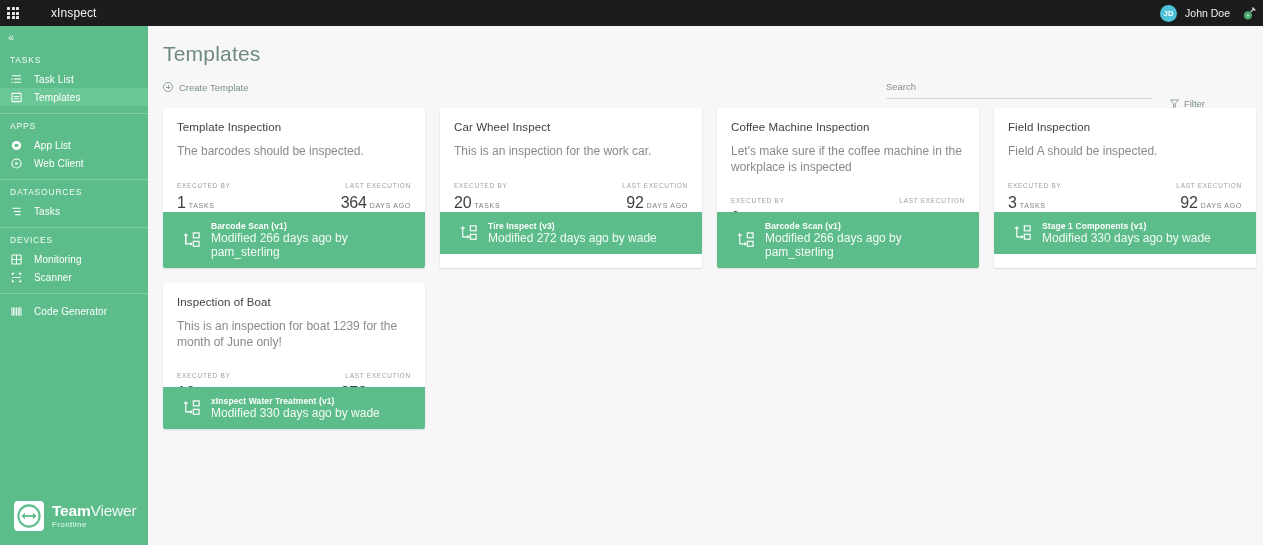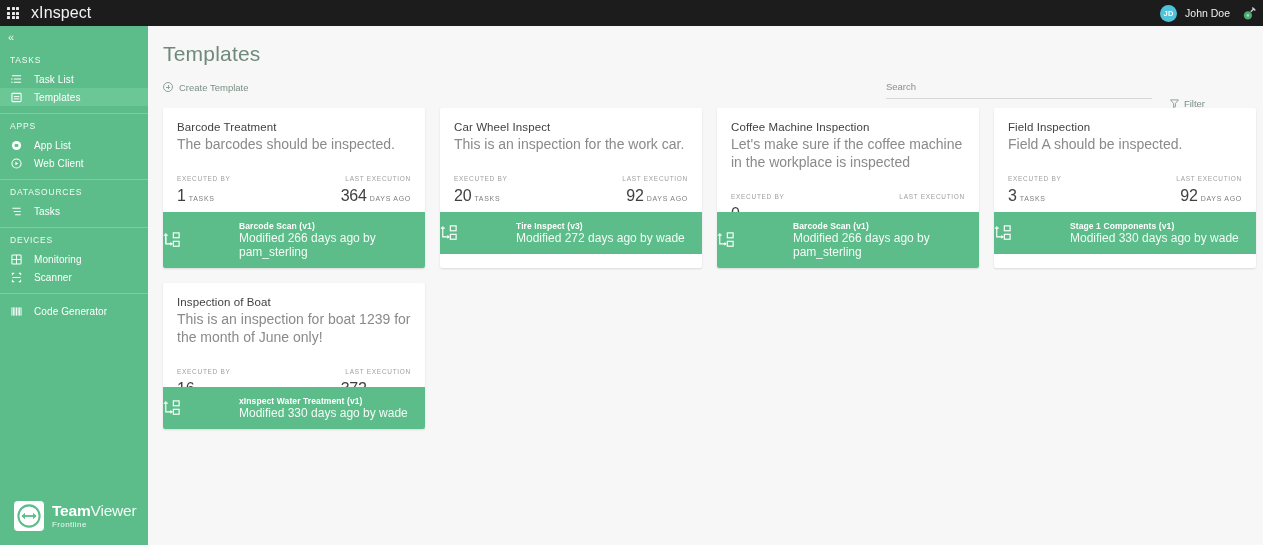--- a/index.html
+++ b/index.html
@@ -15,21 +15,21 @@
   .topbar {
     position: absolute; top: 0; left: 0; width: 1263px; height: 26px;
     background: #1c1c1c; display: flex; align-items: center;
   }
   .grid-icon {
     width: 12px; height: 12px; margin-left: 7px; margin-right: 12px;
     display: grid; grid-template-columns: repeat(3, 1fr); grid-template-rows: repeat(3, 1fr);
     gap: 1.5px;
   }
   .grid-icon i { background: #e9e9e9; display: block; border-radius: 0.5px; }
-  .brand { color: #f2f2f2; font-size: 16px; letter-spacing: .1px; }
+  .brand { color: #f2f2f2; font-size: 12px; letter-spacing: .1px; margin-left: 20px; }
   .topbar-right {
     margin-left: auto; display: flex; align-items: center; height: 17px; padding-right: 4px;
   }
   .avatar {
     width: 17px; height: 17px; border-radius: 50%; background: #4fc3d9;
     color: #ffffff; font-size: 7.5px; font-weight: bold;
     display: flex; align-items: center; justify-content: center; letter-spacing: .2px;
   }
   .username { color: #f0f0f0; font-size: 10.5px; margin-left: 8px; margin-right: 10px; }
   .status-badge {
@@ -119,39 +119,39 @@
     display: flex; flex-wrap: wrap; gap: 15px; padding: 12px 0 0 15px;
     width: 1110px;
   }
   .card {
     width: 262px; background: #ffffff; border-radius: 2px;
     box-shadow: 0 1px 2px rgba(0,0,0,.12); overflow: hidden;
     display: flex; flex-direction: column;
   }
   .card-body { padding: 13px 14px 0 14px; height: 104px; }
   .card-title { font-size: 11.5px; color: #3f3f3f; font-weight: normal; letter-spacing: .1px; }
-  .card-desc { font-size: 14px; color: #8a8a8a; margin-top: 2px; line-height: 1.3; }
+  .card-desc { font-size: 12px; color: #8a8a8a; margin-top: 11px; line-height: 1.3; }
   .card-stats { display: flex; margin-top: 22px; }
   .stat { flex: 1; }
   .stat.right { text-align: right; }
   .stat-label {
     font-size: 6.5px; letter-spacing: .7px; color: #a0a0a0; text-transform: uppercase;
   }
   .stat-value { margin-top: 5px; color: #3f3f3f; }
   .stat-num { font-size: 16px; letter-spacing: -.2px; }
   .stat-unit {
     font-size: 7px; letter-spacing: .7px; color: #7d7d7d;
     text-transform: uppercase; margin-left: 3px;
   }
   .stat-never {
     font-size: 9px; letter-spacing: .6px; color: #4a4a4a; text-transform: uppercase;
   }
   .card-footer {
     background: #5cbd8a; color: #ffffff; display: flex; align-items: center;
-    padding: 9px 0; min-height: 38px; gap: 48px;
+    padding: 9px 20px; min-height: 38px;
   }
   .wf-icon { margin-right: 10px; flex: none; }
   .wf-name { font-size: 8.5px; font-weight: bold; letter-spacing: .1px; }
   .wf-meta { font-size: 12px; margin-top: 0; color: #f3fbf6; }
 </style>
 </head>
 <body>
 
 <div class="app">
 
@@ -308,21 +308,21 @@
           <path d="M0.6 1h8.8L6 5v3.6L4 9.4V5z" fill="none" stroke="#7b8f85" stroke-width="0.9"></path>
         </svg>
         <span>Filter</span>
       </div>
     </div>
 
     <div class="cards">
 
       <div class="card">
         <div class="card-body">
-          <div class="card-title">Barcode Treatment</div>
+          <div class="card-title">Template Inspection</div>
           <div class="card-desc">The barcodes should be inspected.</div>
           <div class="card-stats">
             <div class="stat">
               <div class="stat-label">EXECUTED BY</div>
               <div class="stat-value">
                 <span class="stat-num">1</span><span class="stat-unit">TASKS</span>
               </div>
             </div>
             <div class="stat right">
               <div class="stat-label">LAST EXECUTION</div>

